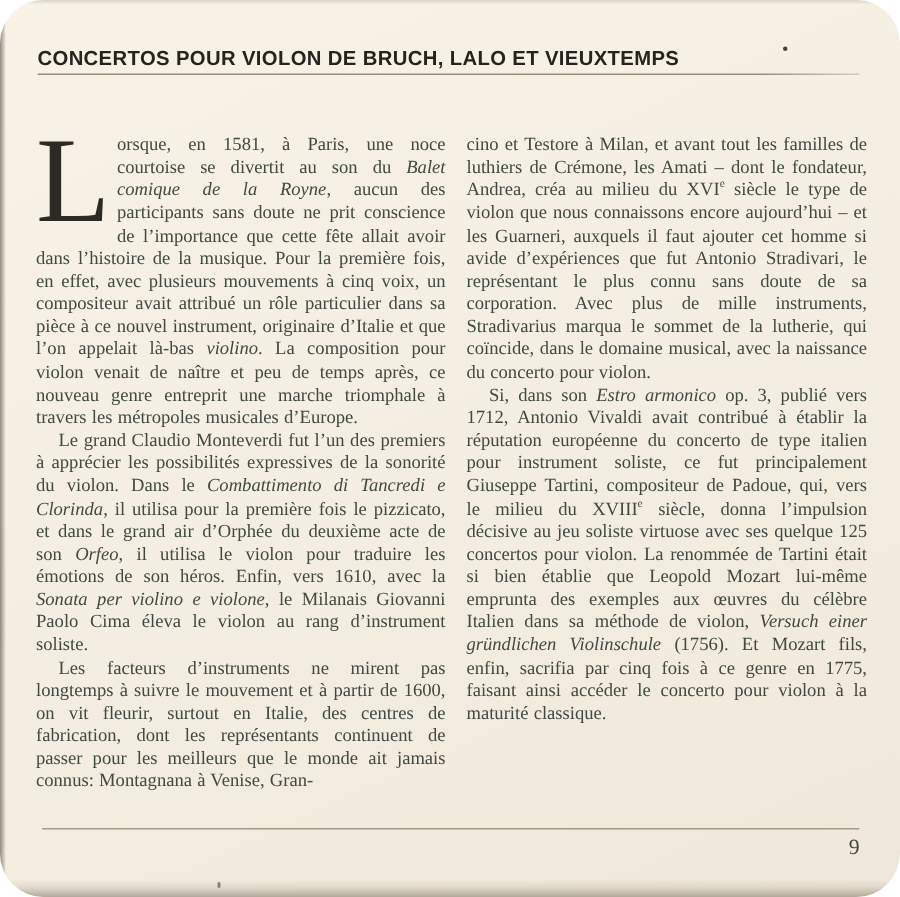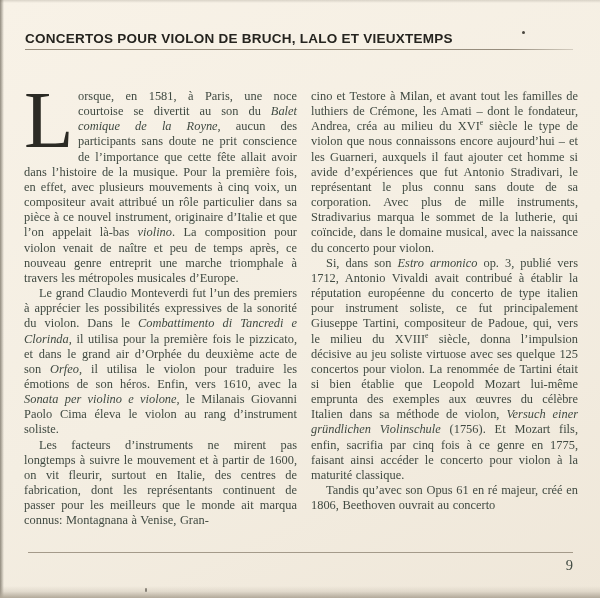--- a/index.html
+++ b/index.html
@@ -1,20 +1,20 @@
 <!DOCTYPE html>
 <html lang="fr" style="--paper: #f4eee2; --ink: #404a42; --title-ink: #25241f; --rule: #968d7d;"><head>
 <meta charset="utf-8">
 <style>
   :root{
     --paper:#f4eee2; --paper-hi:#f8f2e7; --paper-lo:#efe7d9;
     --ink:#404a42; --title-ink:#25241f; --dropcap-ink:#2b2a24;
     --rule:#968d7d; --rule2:#a49a8a; --edge:#6f695c; --strip:#b2a99a;
   }
-  *{margin:0;padding:0;box-sizing:border-box;}
+  *{margin:0;padding:0;box-sizing:border-box;border-radius:29px;}
   html,body{width:600px;height:598px;overflow:hidden;}
   body{font-family:"Liberation Serif",serif;}
   .scan{
     position:relative;width:600px;height:598px;
     background:linear-gradient(155deg,var(--paper-hi) 0%,var(--paper) 55%,var(--paper-lo) 100%);
   }
   .edge-left{position:absolute;left:0;top:0;width:4px;height:100%;
     background:linear-gradient(to right,rgba(111,105,92,.75),rgba(111,105,92,0));}
   .edge-top{position:absolute;left:0;top:0;width:100%;height:3px;
     background:linear-gradient(to bottom,rgba(111,105,92,.22),rgba(111,105,92,0));}
@@ -64,25 +64,24 @@
   <div class="edge-bottom"></div>
 
   <h1 class="title">CONCERTOS POUR VIOLON DE BRUCH, LALO ET VIEUXTEMPS</h1>
   <div class="title-rule"></div>
   <div class="speck speck-title"></div>
 
   <main class="columns">
     <div class="col col-left">
         <p class="para"><span class="dropcap">L</span>orsque, en 1581, à Paris, une noce courtoise se divertit au son du <i>Balet comique de la Royne</i>, aucun des participants sans doute ne prit conscience de l’importance que cette fête allait avoir dans l’histoire de la musique. Pour la première fois, en effet, avec plusieurs mouvements à cinq voix, un compositeur avait attribué un rôle particulier dans sa pièce à ce nouvel instrument, originaire d’Italie et que l’on appelait là-bas <i>violino</i>. La composition pour violon venait de naître et peu de temps après, ce nouveau genre entreprit une marche triomphale à travers les métropoles musicales d’Europe.</p>
         <p class="para indent">Le grand Claudio Monteverdi fut l’un des premiers à apprécier les possibilités expressives de la sonorité du violon. Dans le <i>Combattimento di Tancredi e Clorinda</i>, il utilisa pour la première fois le pizzicato, et dans le grand air d’Orphée du deuxième acte de son <i>Orfeo</i>, il utilisa le violon pour traduire les émotions de son héros. Enfin, vers 1610, avec la <i>Sonata per violino e violone</i>, le Milanais Giovanni Paolo Cima éleva le violon au rang d’instrument soliste.</p>
-        <p class="para indent">Les facteurs d’instruments ne mirent pas longtemps à suivre le mouvement et à partir de 1600, on vit fleurir, surtout en Italie, des centres de fabrication, dont les représentants continuent de passer pour les meilleurs que le monde ait marqua connus: Montagnana à Venise, Gran-</p>
+        <p class="para indent">Les facteurs d’instruments ne mirent pas longtemps à suivre le mouvement et à partir de 1600, on vit fleurir, surtout en Italie, des centres de fabrication, dont les représentants continuent de passer pour les meilleurs que le monde ait jamais connus: Montagnana à Venise, Gran-</p>
       </div>
     <div class="col col-right">
         <p class="para">cino et Testore à Milan, et avant tout les familles de luthiers de Crémone, les Amati – dont le fondateur, Andrea, créa au milieu du XVI<sup>e</sup> siècle le type de violon que nous connaissons encore aujourd’hui – et les Guarneri, auxquels il faut ajouter cet homme si avide d’expériences que fut Antonio Stradivari, le représentant le plus connu sans doute de sa corporation. Avec plus de mille instruments, Stradivarius marqua le sommet de la lutherie, qui coïncide, dans le domaine musical, avec la naissance du concerto pour violon.</p>
         <p class="para indent">Si, dans son <i>Estro armonico</i> op. 3, publié vers 1712, Antonio Vivaldi avait contribué à établir la réputation européenne du concerto de type italien pour instrument soliste, ce fut principalement Giuseppe Tartini, compositeur de Padoue, qui, vers le milieu du XVIII<sup>e</sup> siècle, donna l’impulsion décisive au jeu soliste virtuose avec ses quelque 125 concertos pour violon. La renommée de Tartini était si bien établie que Leopold Mozart lui-même emprunta des exemples aux œuvres du célèbre Italien dans sa méthode de violon, <i>Versuch einer gründlichen Violinschule</i> (1756). Et Mozart fils, enfin, sacrifia par cinq fois à ce genre en 1775, faisant ainsi accéder le concerto pour violon à la maturité classique.</p>
-        <p class="para indent">Tandis qu’avec son Opus 61 en ré majeur, créé en 1806, Beethoven ouvrait au concerto</p>
       </div>
   </main>
 
   <div class="footer-rule"></div>
   <div class="page-number">9</div>
   <div class="speck speck-bottom"></div>
 </div>
 
 </body></html>

